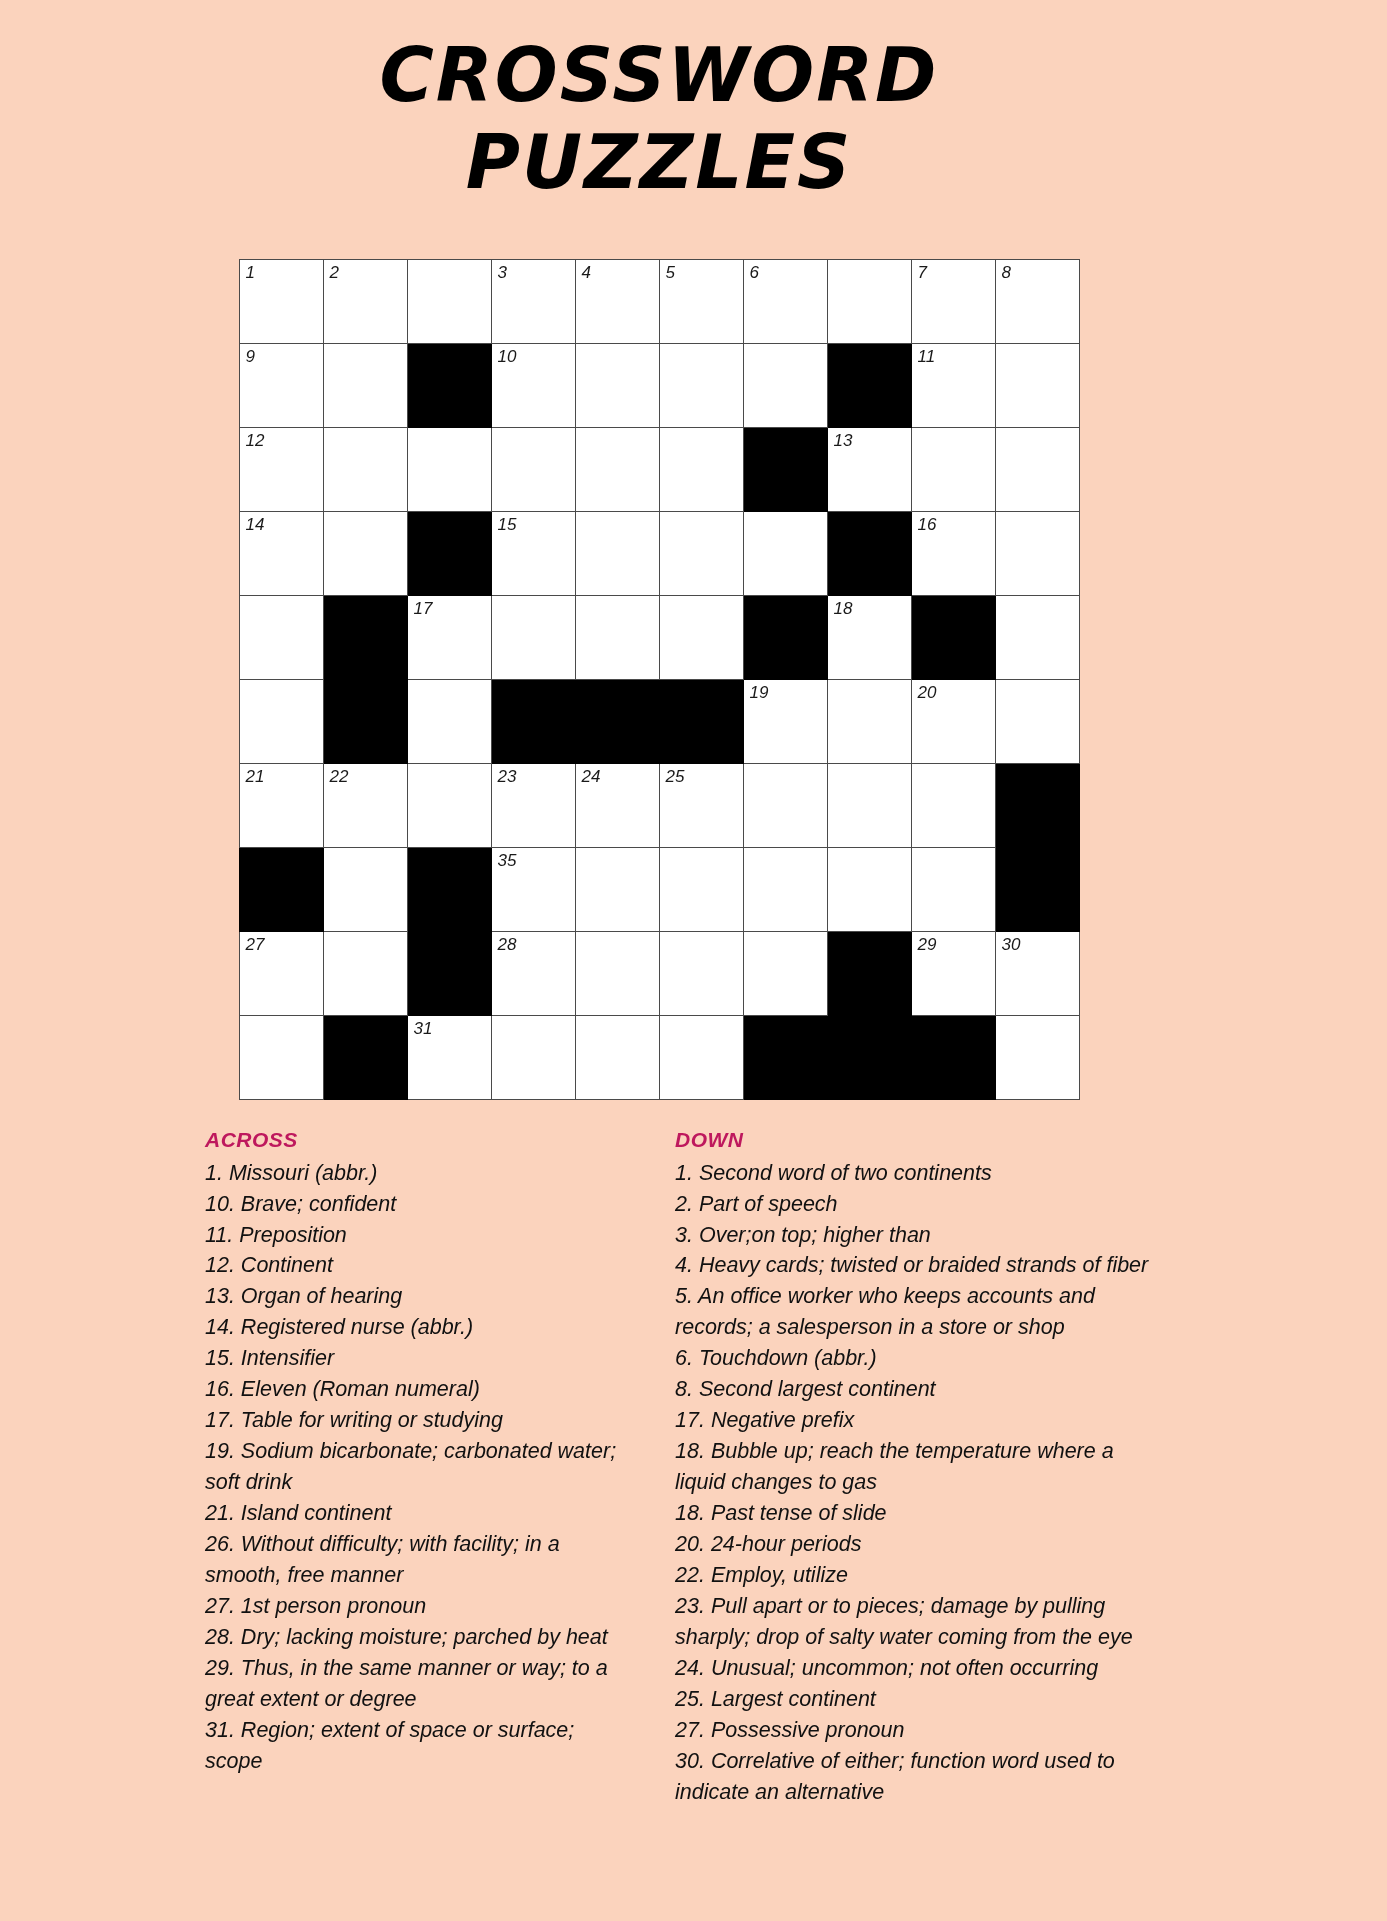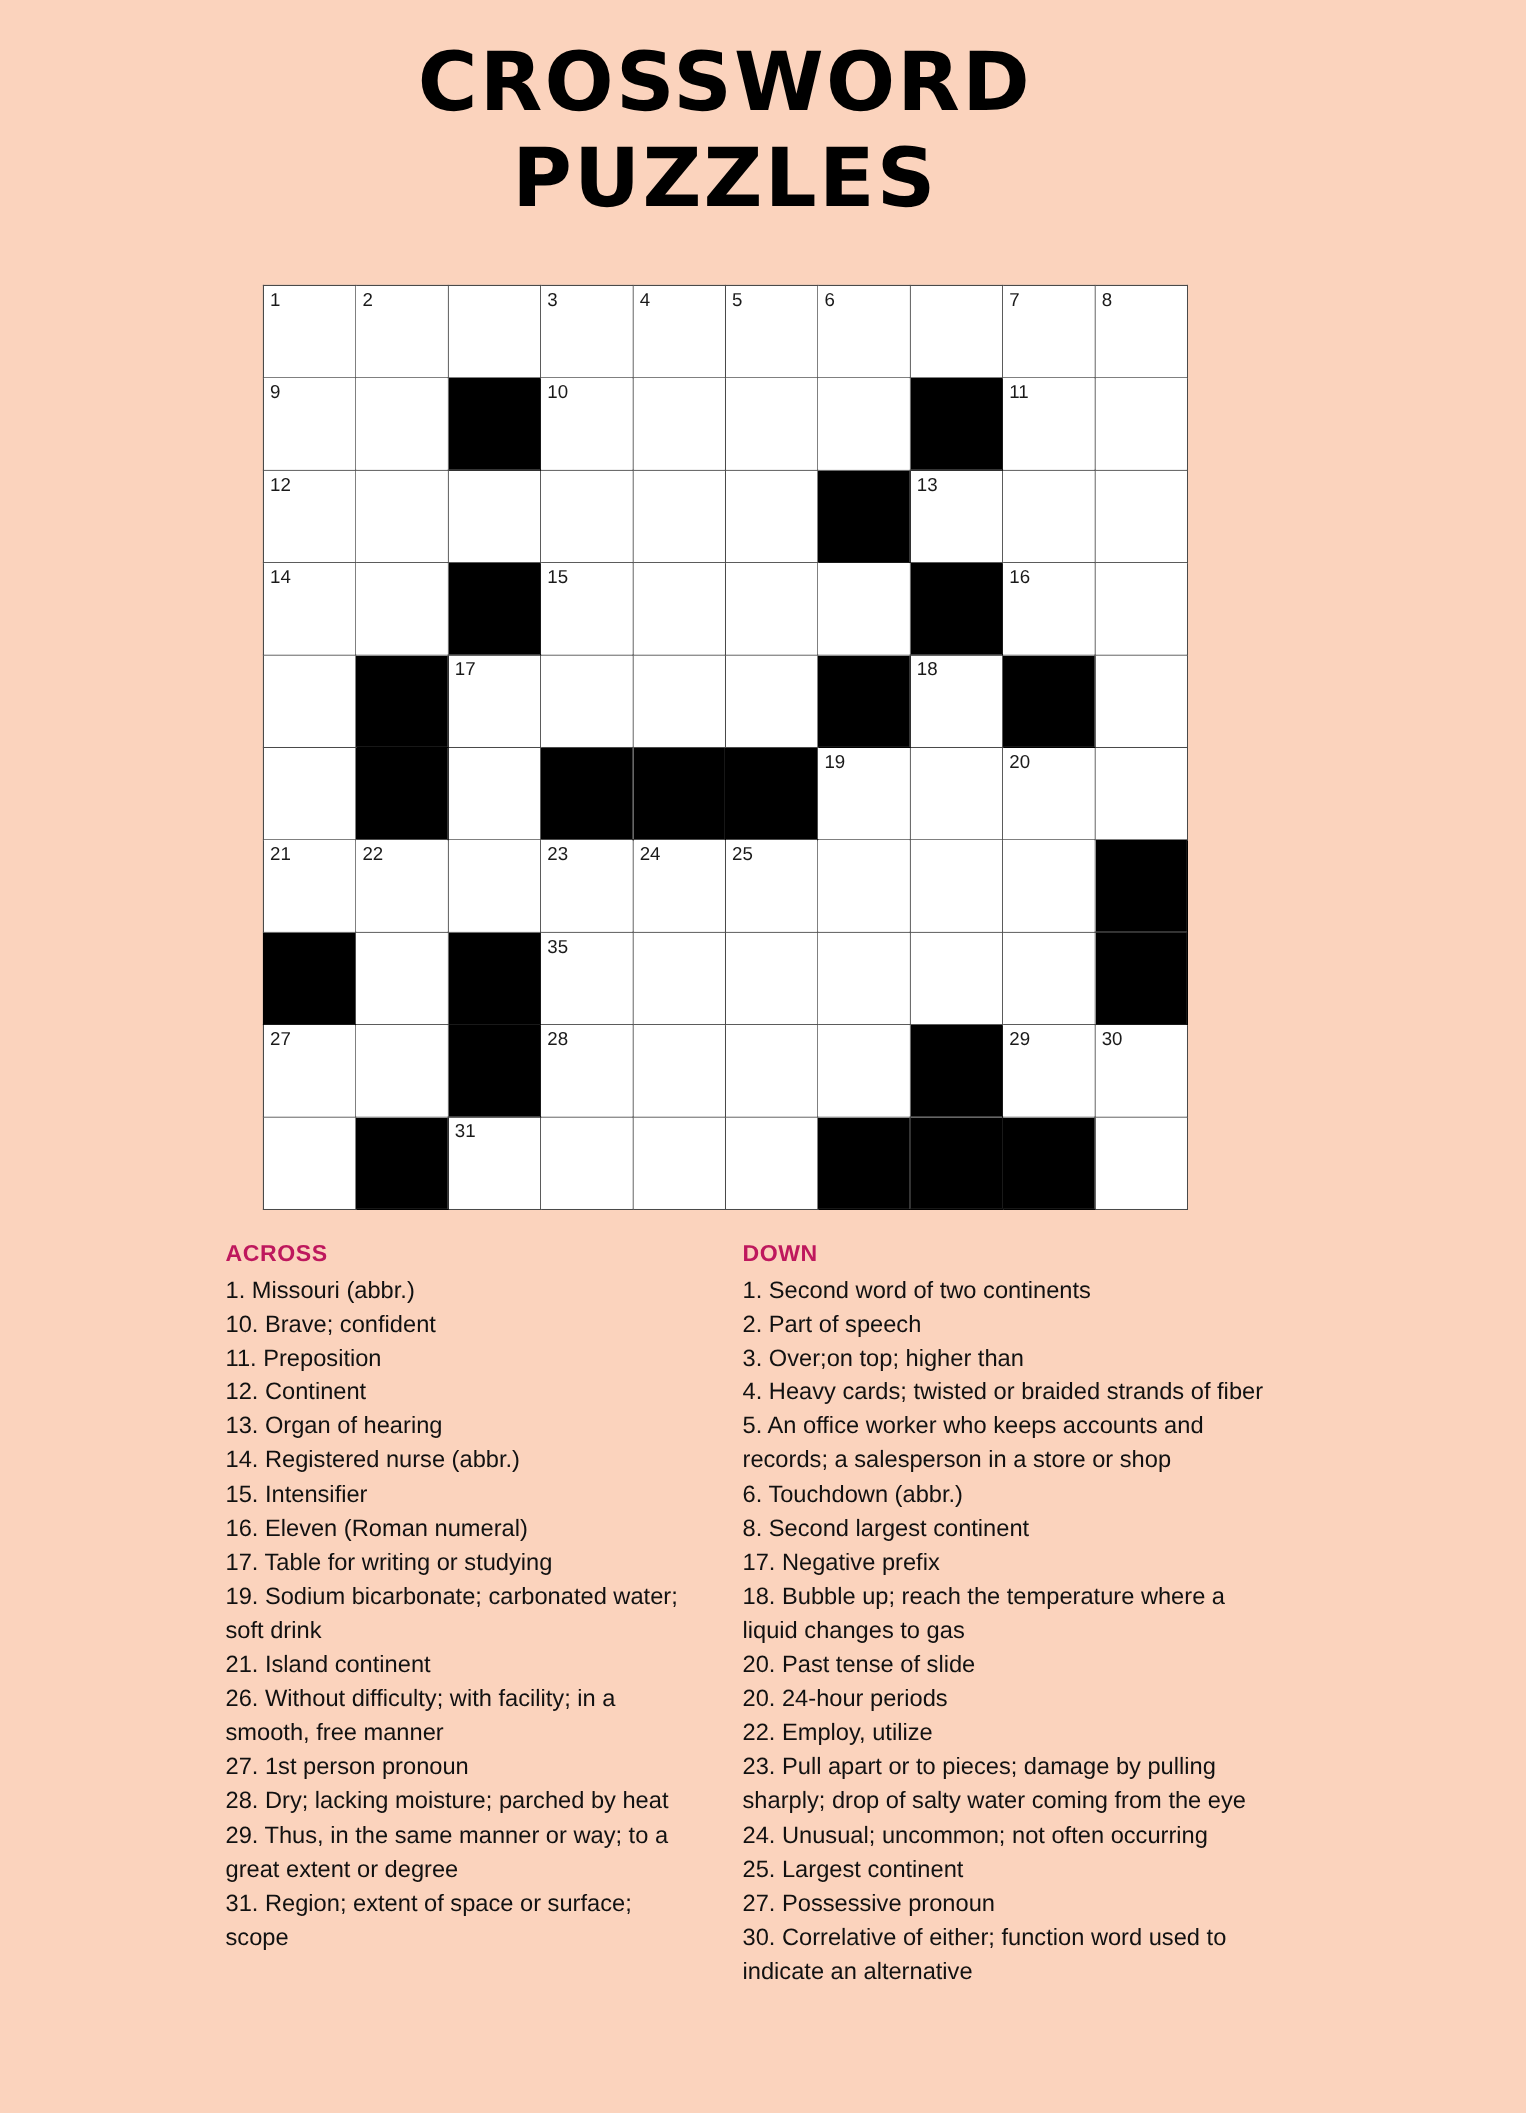--- a/index.html
+++ b/index.html
@@ -12,20 +12,21 @@
     background: #fbd3bd;
     font-family: "Liberation Sans", sans-serif;
     color: #1a1a1a;
     overflow: hidden;
     position: relative;
   }
   .page {
     position: relative;
     width: 1318px;
     height: 1921px;
+    font-style: italic;
   }
   .title {
     text-align: center;
     font-family: "DejaVu Sans", sans-serif;
     font-weight: 900;
     font-size: 74px;
     line-height: 1.18;
     letter-spacing: 2px;
     color: #000;
     padding-top: 32px;
@@ -316,21 +317,21 @@
       <div id="down-list">
           <div class="clue">1. Second word of two continents</div>
           <div class="clue">2. Part of speech</div>
           <div class="clue">3. Over;on top; higher than</div>
           <div class="clue">4. Heavy cards; twisted or braided strands of fiber</div>
           <div class="clue">5. An office worker who keeps accounts and records; a salesperson in a store or shop</div>
           <div class="clue">6. Touchdown (abbr.)</div>
           <div class="clue">8. Second largest continent</div>
           <div class="clue">17. Negative prefix</div>
           <div class="clue">18. Bubble up; reach the temperature where a liquid changes to gas</div>
-          <div class="clue">20. Past tense of slide</div>
+          <div class="clue">18. Past tense of slide</div>
           <div class="clue">20. 24-hour periods</div>
           <div class="clue">22. Employ, utilize</div>
           <div class="clue">23. Pull apart or to pieces; damage by pulling sharply; drop of salty water coming from the eye</div>
           <div class="clue">24. Unusual; uncommon; not often occurring</div>
           <div class="clue">25. Largest continent</div>
           <div class="clue">27. Possessive pronoun</div>
           <div class="clue">30. Correlative of either; function word used to indicate an alternative</div>
         </div>
     </div>
   </div>

